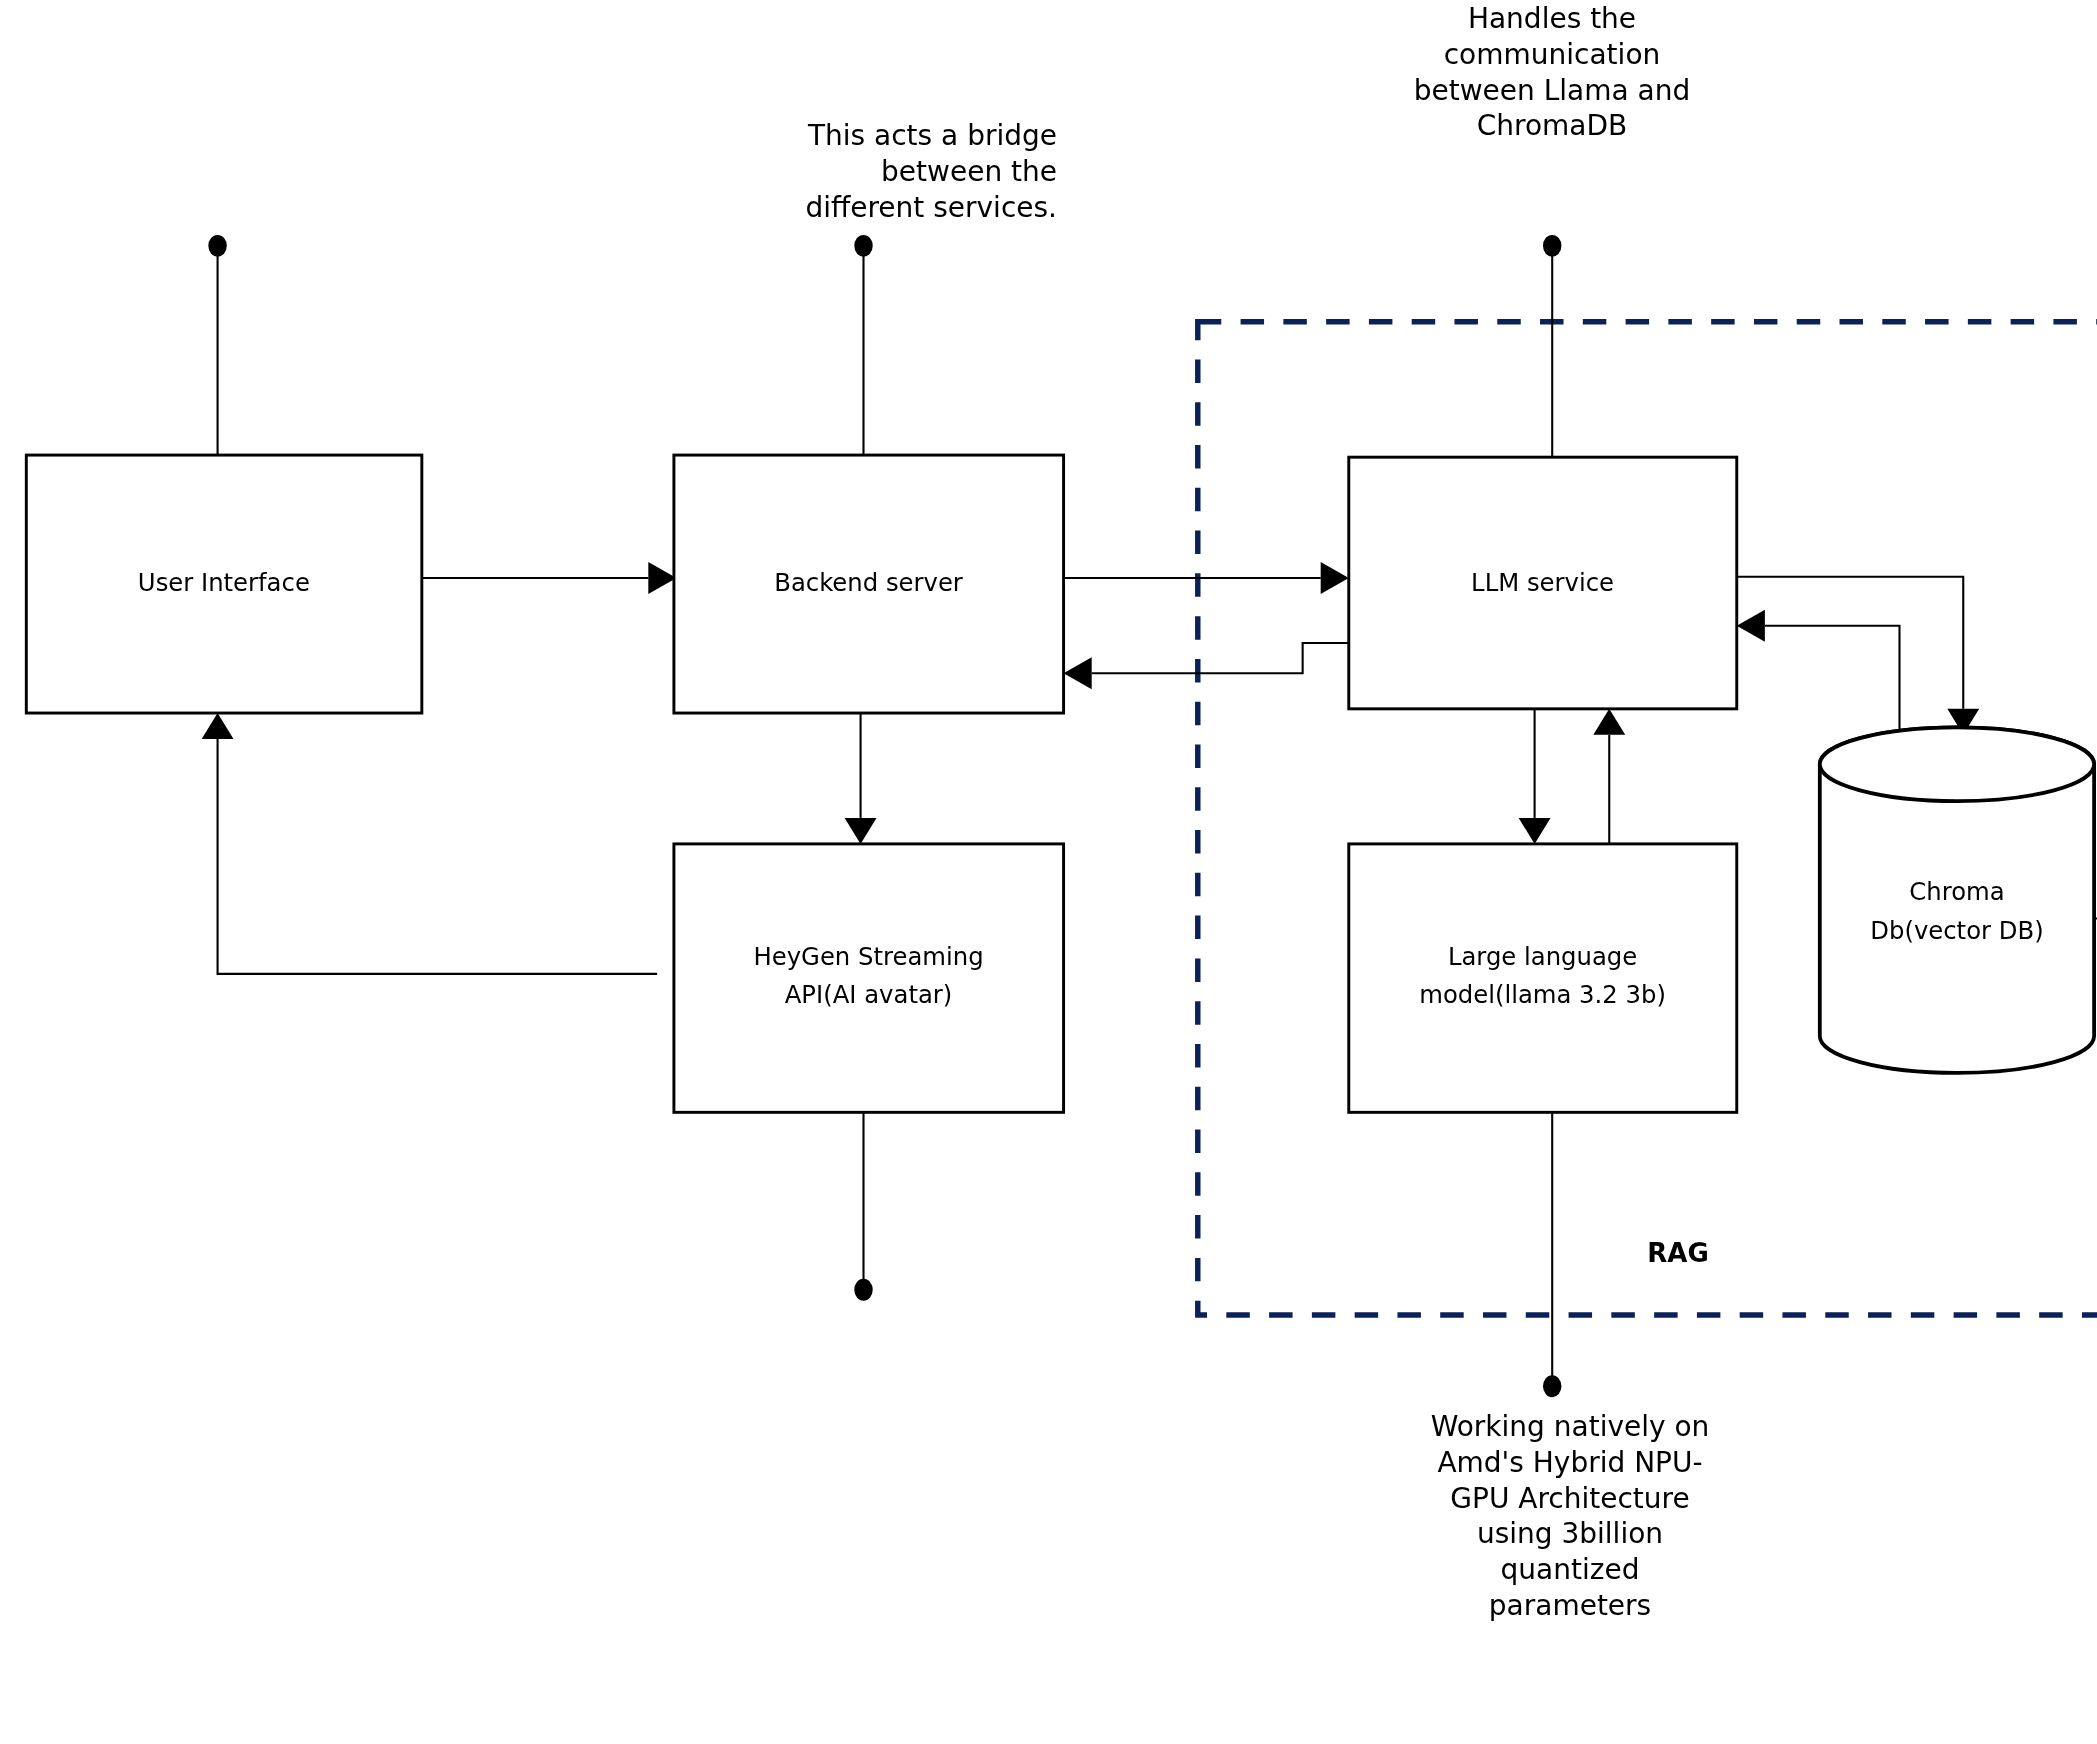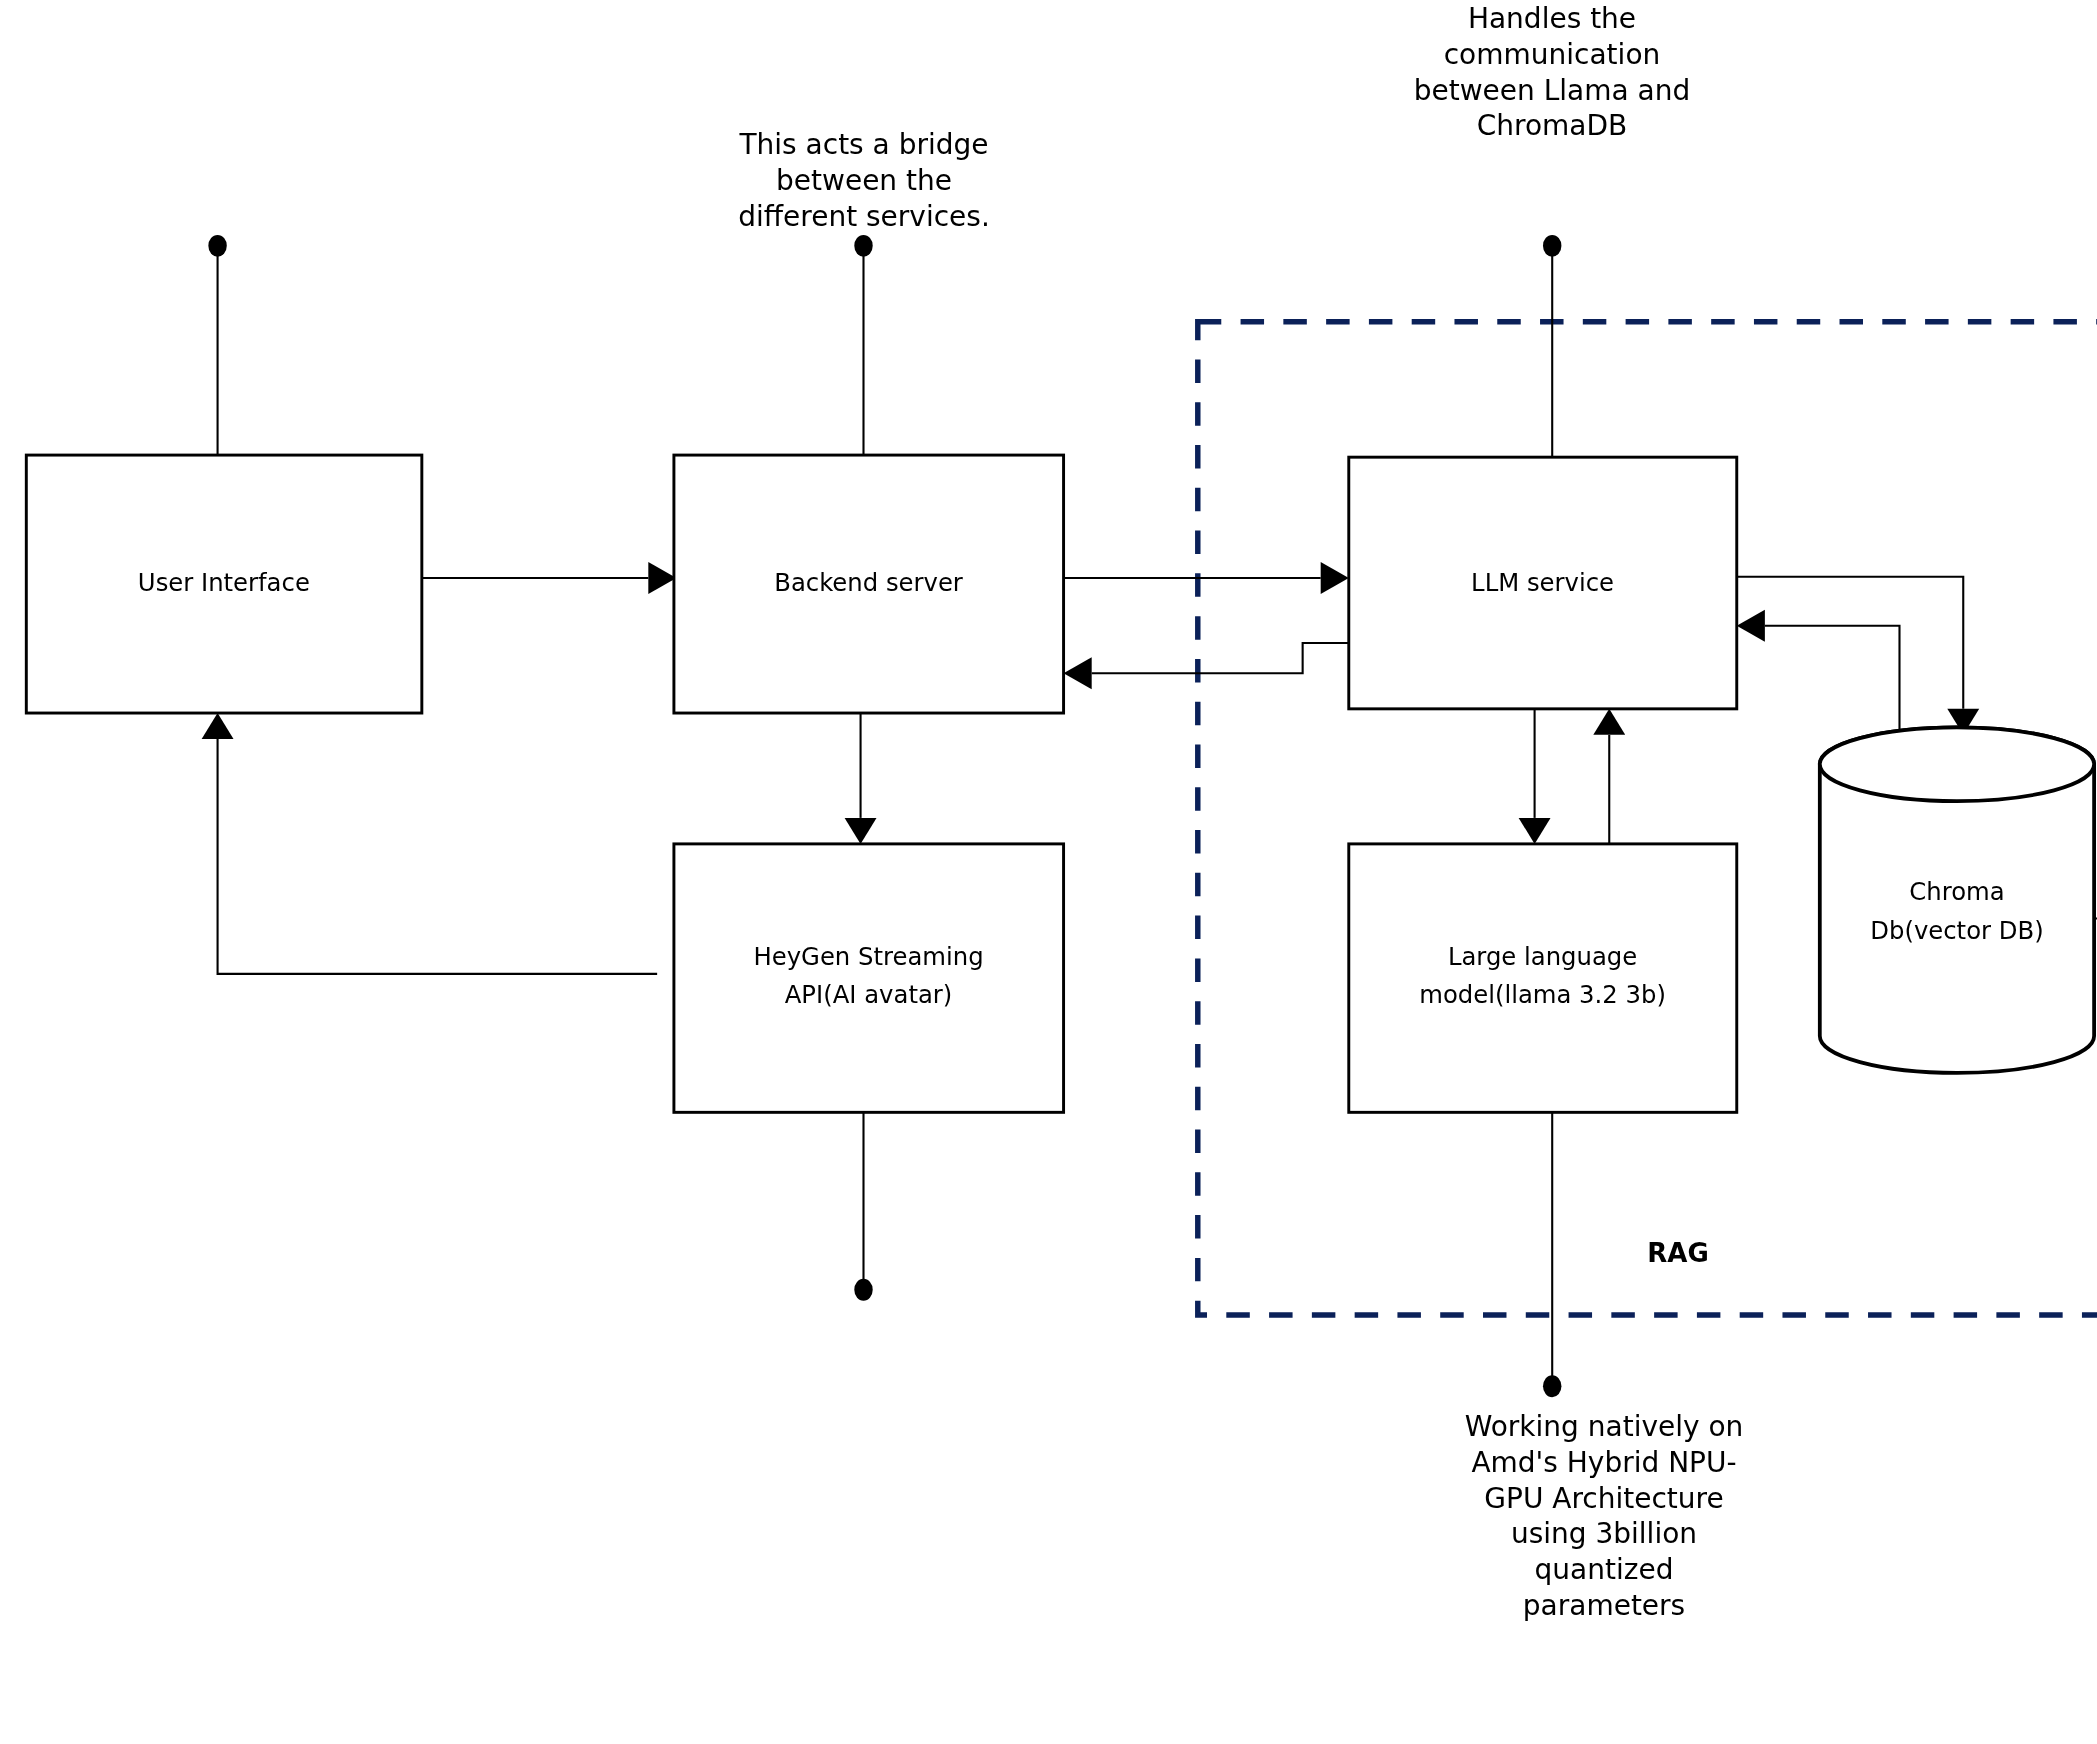--- a/index.html
+++ b/index.html
@@ -203,31 +203,31 @@
     </g>
 
     <g>
       <path class="leader" d="M 3700 2652 L 3700 3290"></path>
       <ellipse class="leader-dot" cx="3700" cy="3305" rx="22" ry="26"></ellipse>
     </g>
 
   </svg>
 
 
-  <div class="annot" style="left:671px; top:127px; width:386px;">This acts a bridge
+  <div class="annot" style="left:671px; top:118px; width:386px;text-align:right;">This acts a bridge
 between the
 different services.</div>
 
   <div class="annot" style="left:1359px; top:1px; width:386px;">Handles the
 communication
 between Llama and
 ChromaDB</div>
 
 
-  <div class="annot" style="left:1415px; top:1409px; width:378px;">Working natively on
+  <div class="annot" style="left:1381px; top:1409px; width:378px;">Working natively on
 Amd's Hybrid NPU-
 GPU Architecture
 using 3billion
 quantized
 parameters</div>
 
 </div>
 
 
 </body></html>

